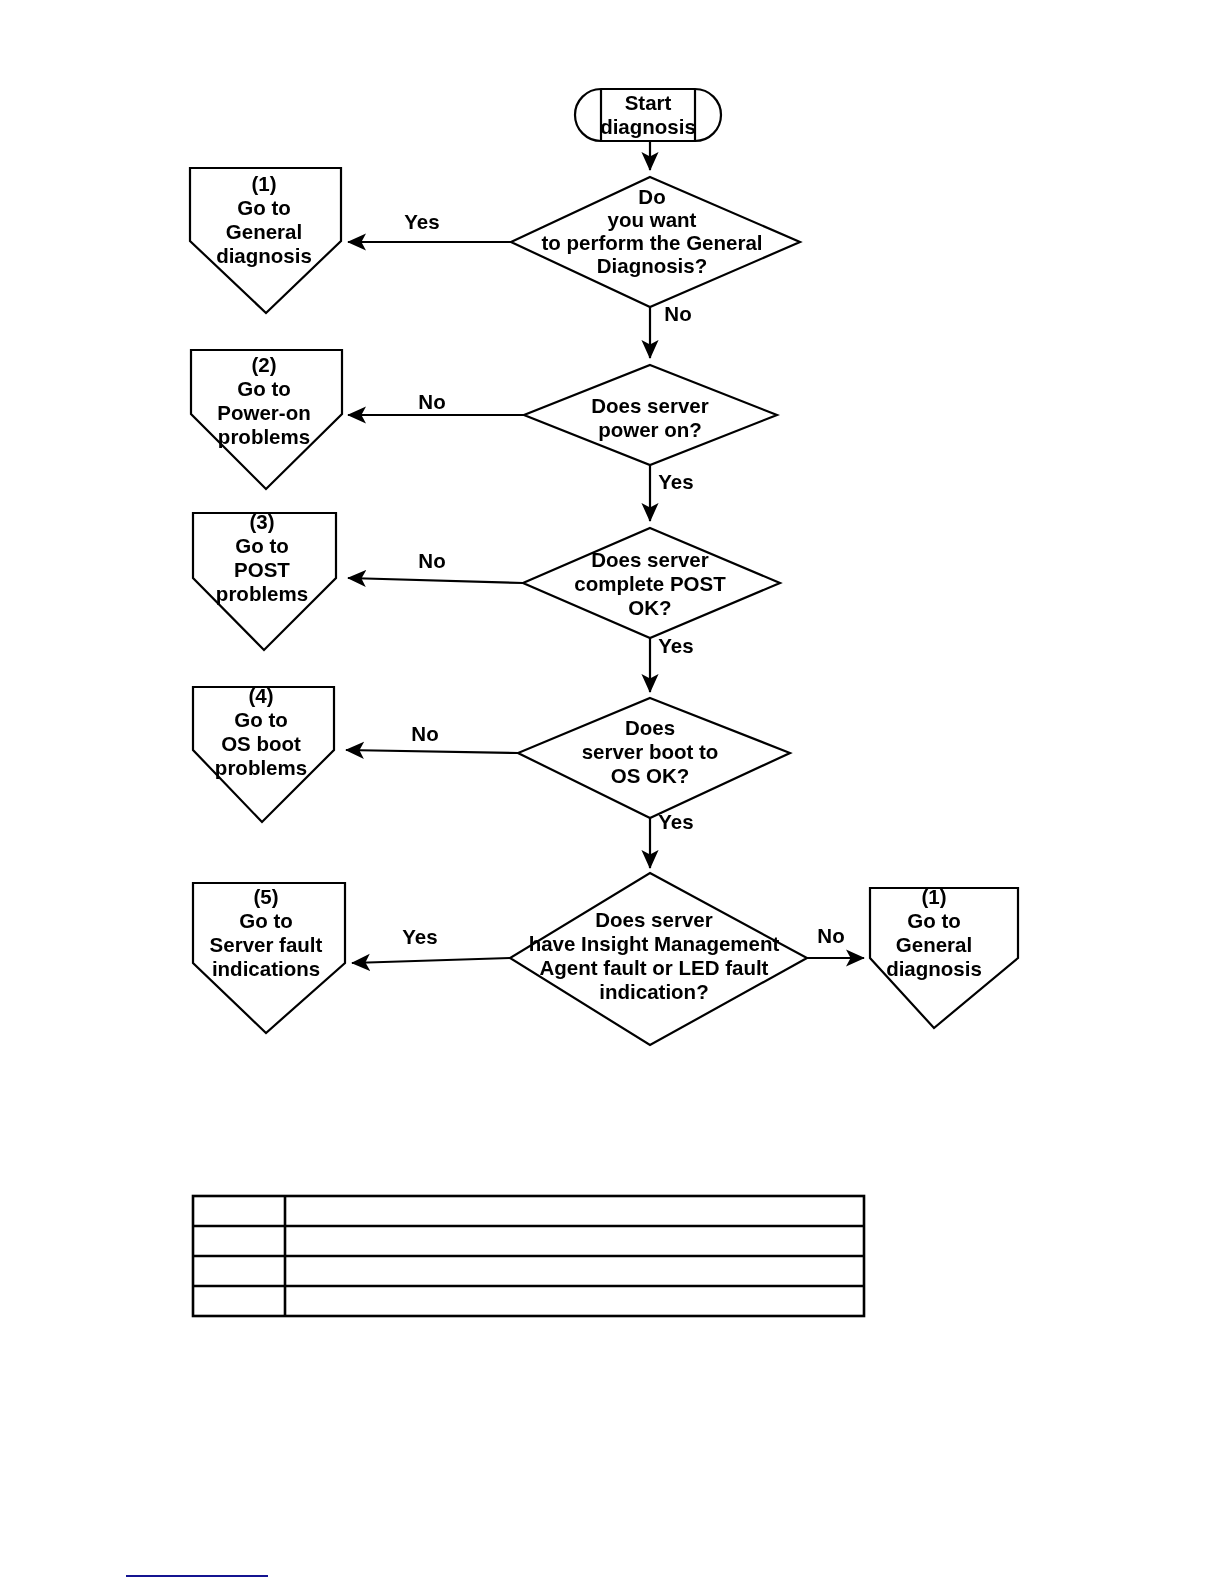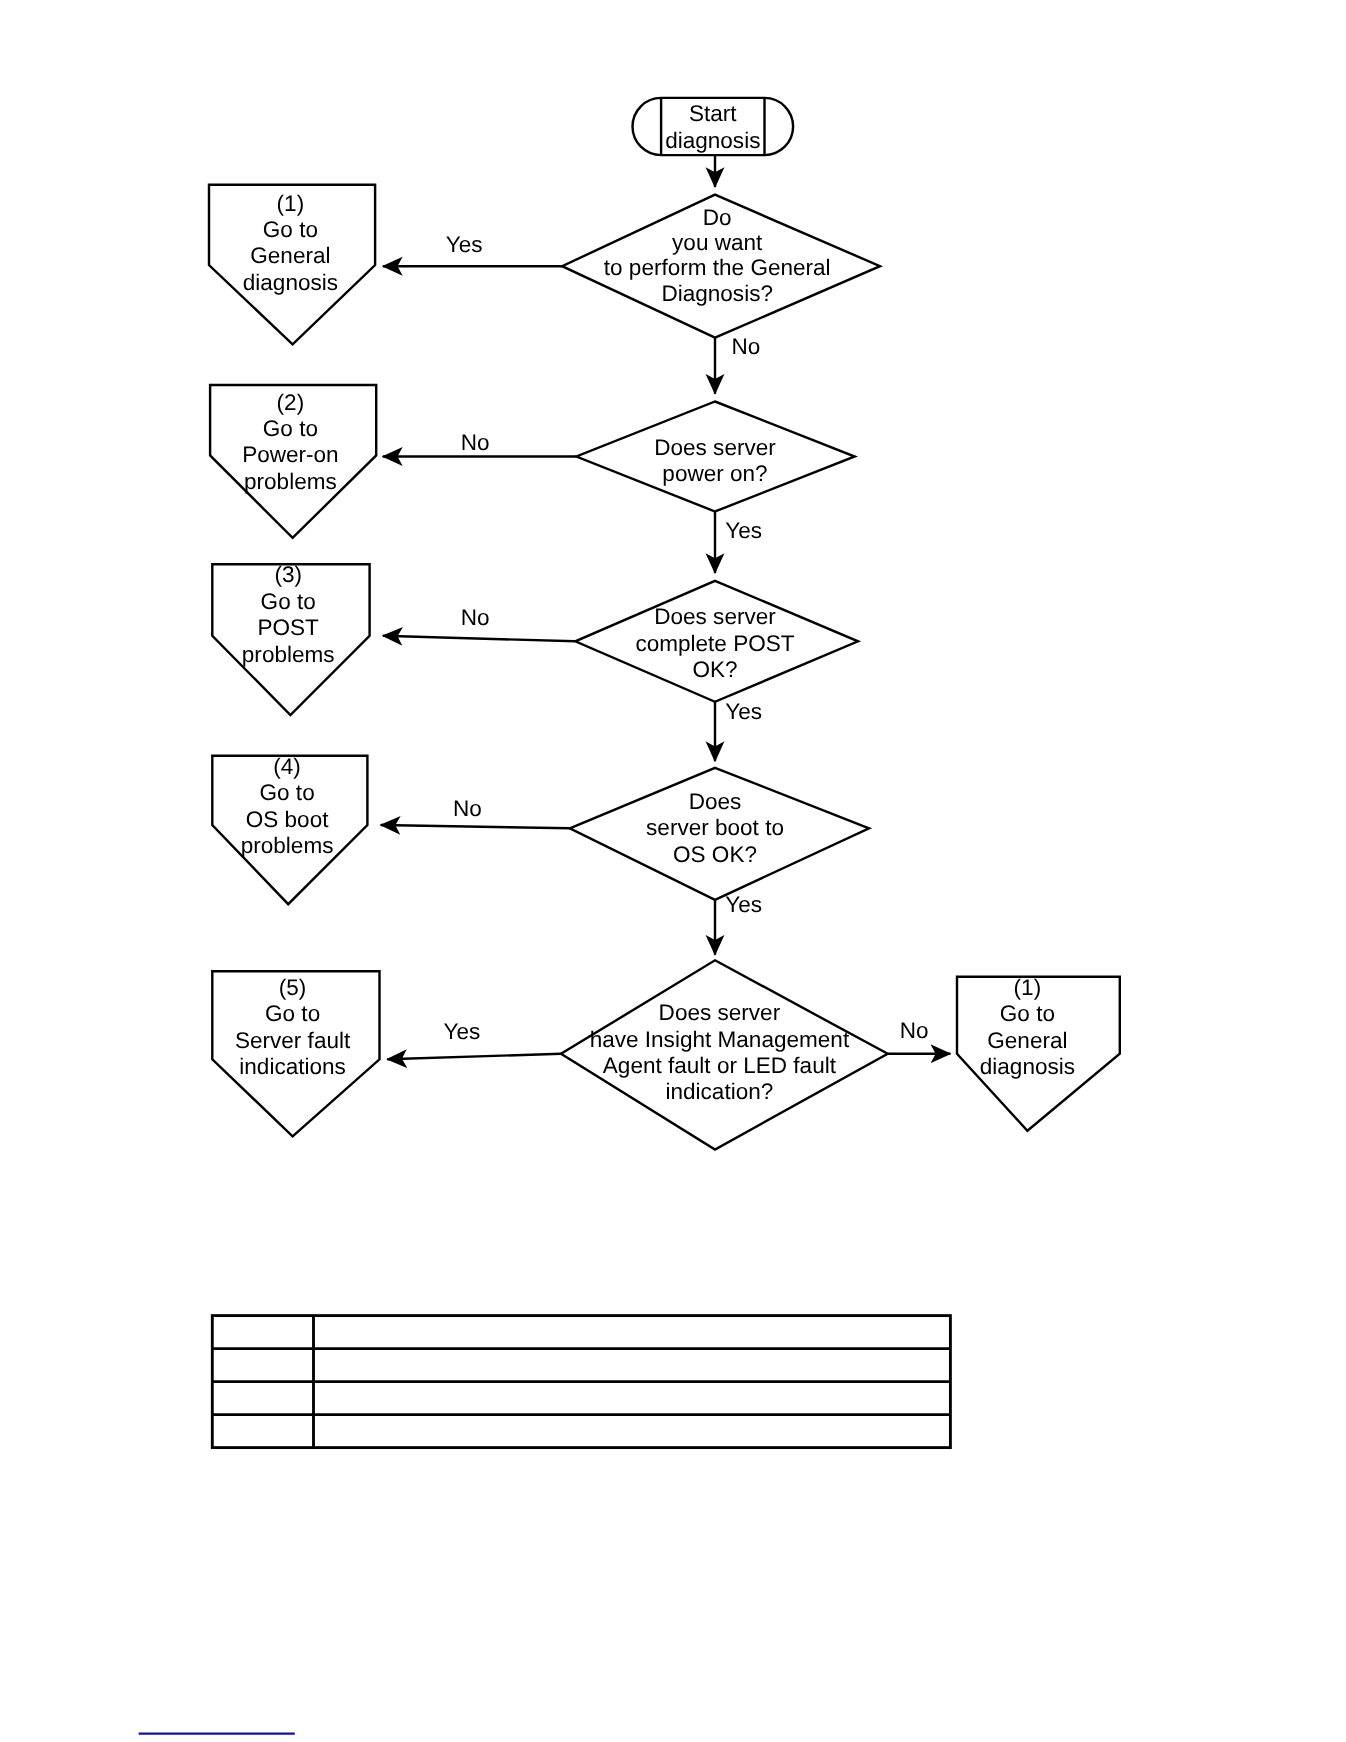--- a/index.html
+++ b/index.html
@@ -12,20 +12,21 @@
     height: 1584px;
     font-family: "Liberation Sans", sans-serif;
     color: #000000;
     position: relative;
     overflow: hidden;
   }
   #page {
     position: relative;
     width: 1224px;
     height: 1584px;
+    font-weight: bold;
   }
   svg#flowchart {
     position: absolute;
     left: 0;
     top: 0;
     width: 1224px;
     height: 1584px;
     display: block;
   }
   .shape-outline {

